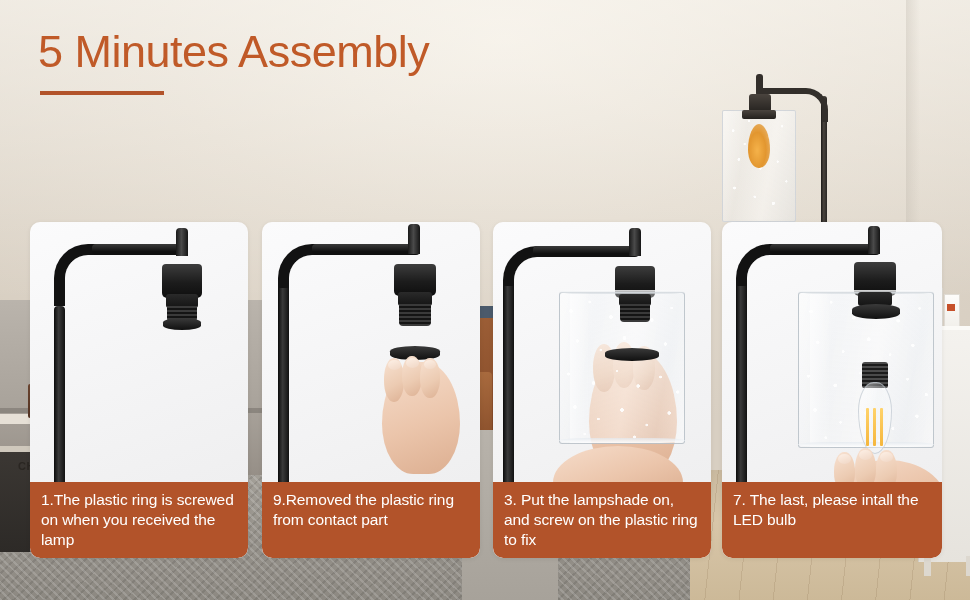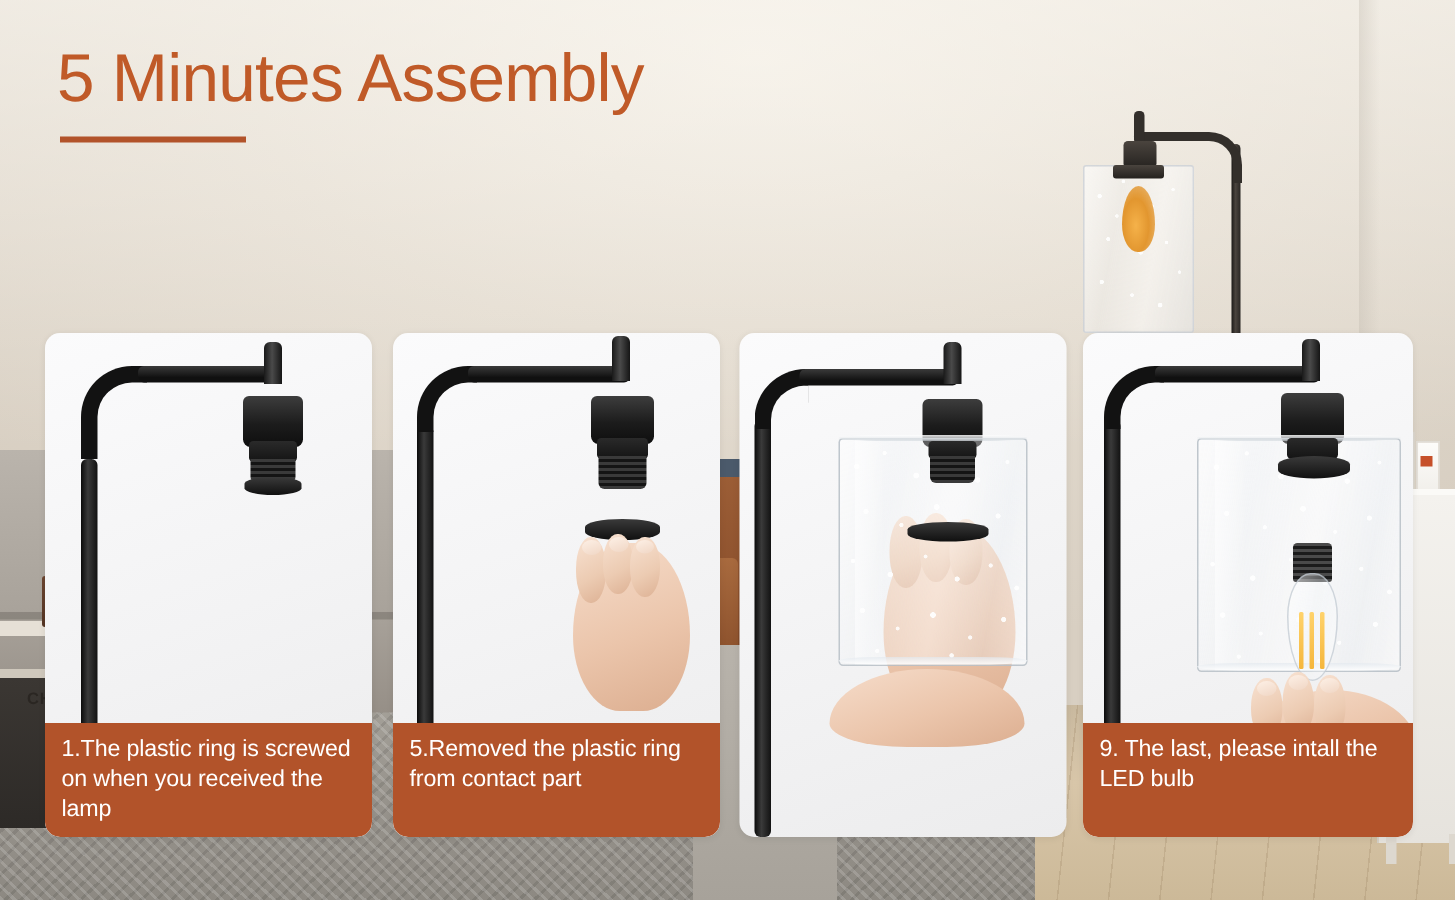--- a/index.html
+++ b/index.html
@@ -464,21 +464,21 @@
     <div class="lp-ring" style="left:128px; top:124px; width:50px; height:14px;"></div>
 
     <div class="hand" style="left:120px; top:140px; width:78px; height:112px;"></div>
     <div class="finger" style="left:122px; top:136px; width:20px; height:44px;"></div>
     <div class="finger" style="left:140px; top:134px; width:20px; height:40px;"></div>
     <div class="finger" style="left:158px; top:136px; width:20px; height:40px;"></div>
     <div class="nail" style="left:126px; top:138px; width:13px; height:10px;"></div>
     <div class="nail" style="left:144px; top:136px; width:13px; height:10px;"></div>
     <div class="nail" style="left:162px; top:138px; width:12px; height:9px;"></div>
 
-    <div class="caption">5.Removed the plastic ring from contact part</div>
+    <div class="caption">9.Removed the plastic ring from contact part</div>
   </div>
 
   <div class="panel" id="panel3">
     <div class="lp-pole" style="left:10px;  top:58px;  height:278px;"></div>
     <div class="lp-elbow" style="left:10px;  top:24px;  width:36px; height:40px;"></div>
     <div class="lp-arm" style="left:40px;  top:24px;  width:106px;"></div>
     <div class="lp-stub" style="left:136px; top:6px;   height:28px;"></div>
     <div class="lp-cap" style="left:122px; top:44px;  width:40px; height:32px;"></div>
 
     <div class="hand" style="left:96px;  top:128px; width:88px; height:130px;"></div>
@@ -488,20 +488,21 @@
     <div class="hand" style="left:60px;  top:224px; width:130px; height:52px; border-radius:50% 50% 40% 40%/70% 70% 30% 30%;"></div>
 
     <div class="glass" style="left:66px; top:70px; width:126px; height:152px;"></div>
     <div class="glass-rimtop" style="left:66px; top:68px; width:126px;"></div>
     <div class="glass-rimbot" style="left:66px; top:216px; width:126px;"></div>
 
     <div class="lp-socket" style="left:126px; top:72px; width:32px; height:12px;"></div>
     <div class="lp-thread" style="left:127px; top:82px; width:30px; height:18px;"></div>
     <div class="lp-ring" style="left:112px; top:126px; width:54px; height:13px;"></div>
 
+    <div class="caption">3. Put the lampshade on, and screw on the plastic ring to fix</div>
   </div>
 
   <div class="panel" id="panel4">
     <div class="lp-pole" style="left:14px;  top:58px;  height:278px;"></div>
     <div class="lp-elbow" style="left:14px;  top:22px;  width:40px; height:42px;"></div>
     <div class="lp-arm" style="left:48px;  top:22px;  width:110px;"></div>
     <div class="lp-stub" style="left:146px; top:4px;   height:28px;"></div>
     <div class="lp-cap" style="left:132px; top:40px;  width:42px; height:34px;"></div>
 
     <div class="glass" style="left:76px; top:70px; width:136px; height:156px;"></div>
@@ -518,16 +519,16 @@
     <div class="filament" style="left:158px; top:186px; width:3px; height:38px;"></div>
 
     <div class="hand" style="left:108px; top:238px; width:116px; height:58px; border-radius:50% 50% 38% 38%/72% 72% 28% 28%;"></div>
     <div class="finger" style="left:112px; top:230px; width:21px; height:40px;"></div>
     <div class="finger" style="left:133px; top:226px; width:21px; height:42px;"></div>
     <div class="finger" style="left:154px; top:228px; width:21px; height:42px;"></div>
     <div class="nail" style="left:116px; top:232px; width:13px; height:10px;"></div>
     <div class="nail" style="left:137px; top:228px; width:13px; height:10px;"></div>
     <div class="nail" style="left:158px; top:230px; width:13px; height:10px;"></div>
 
-    <div class="caption">9. The last, please intall the LED bulb</div>
+    <div class="caption">7. The last, please intall the LED bulb</div>
   </div>
 
 </div>
 
 </body></html>

